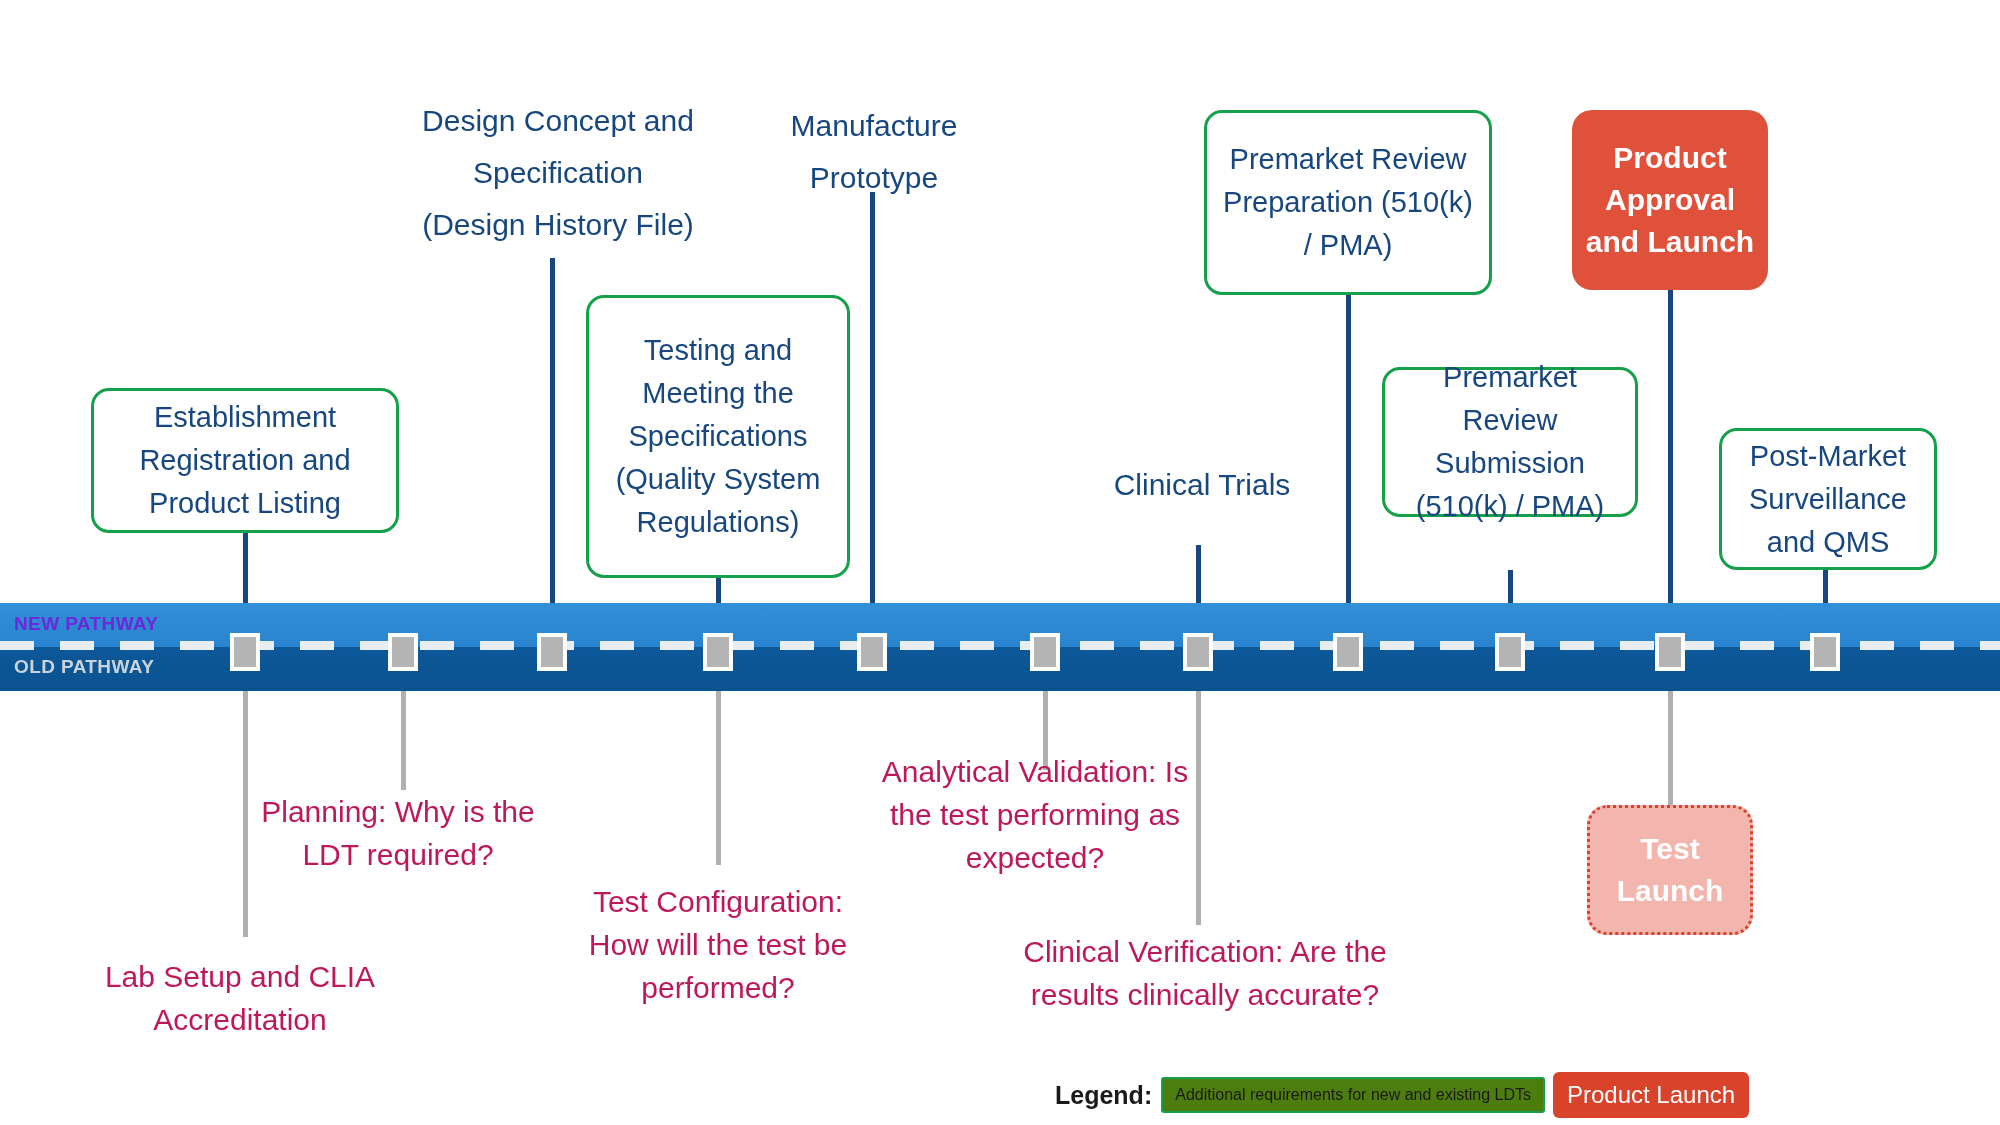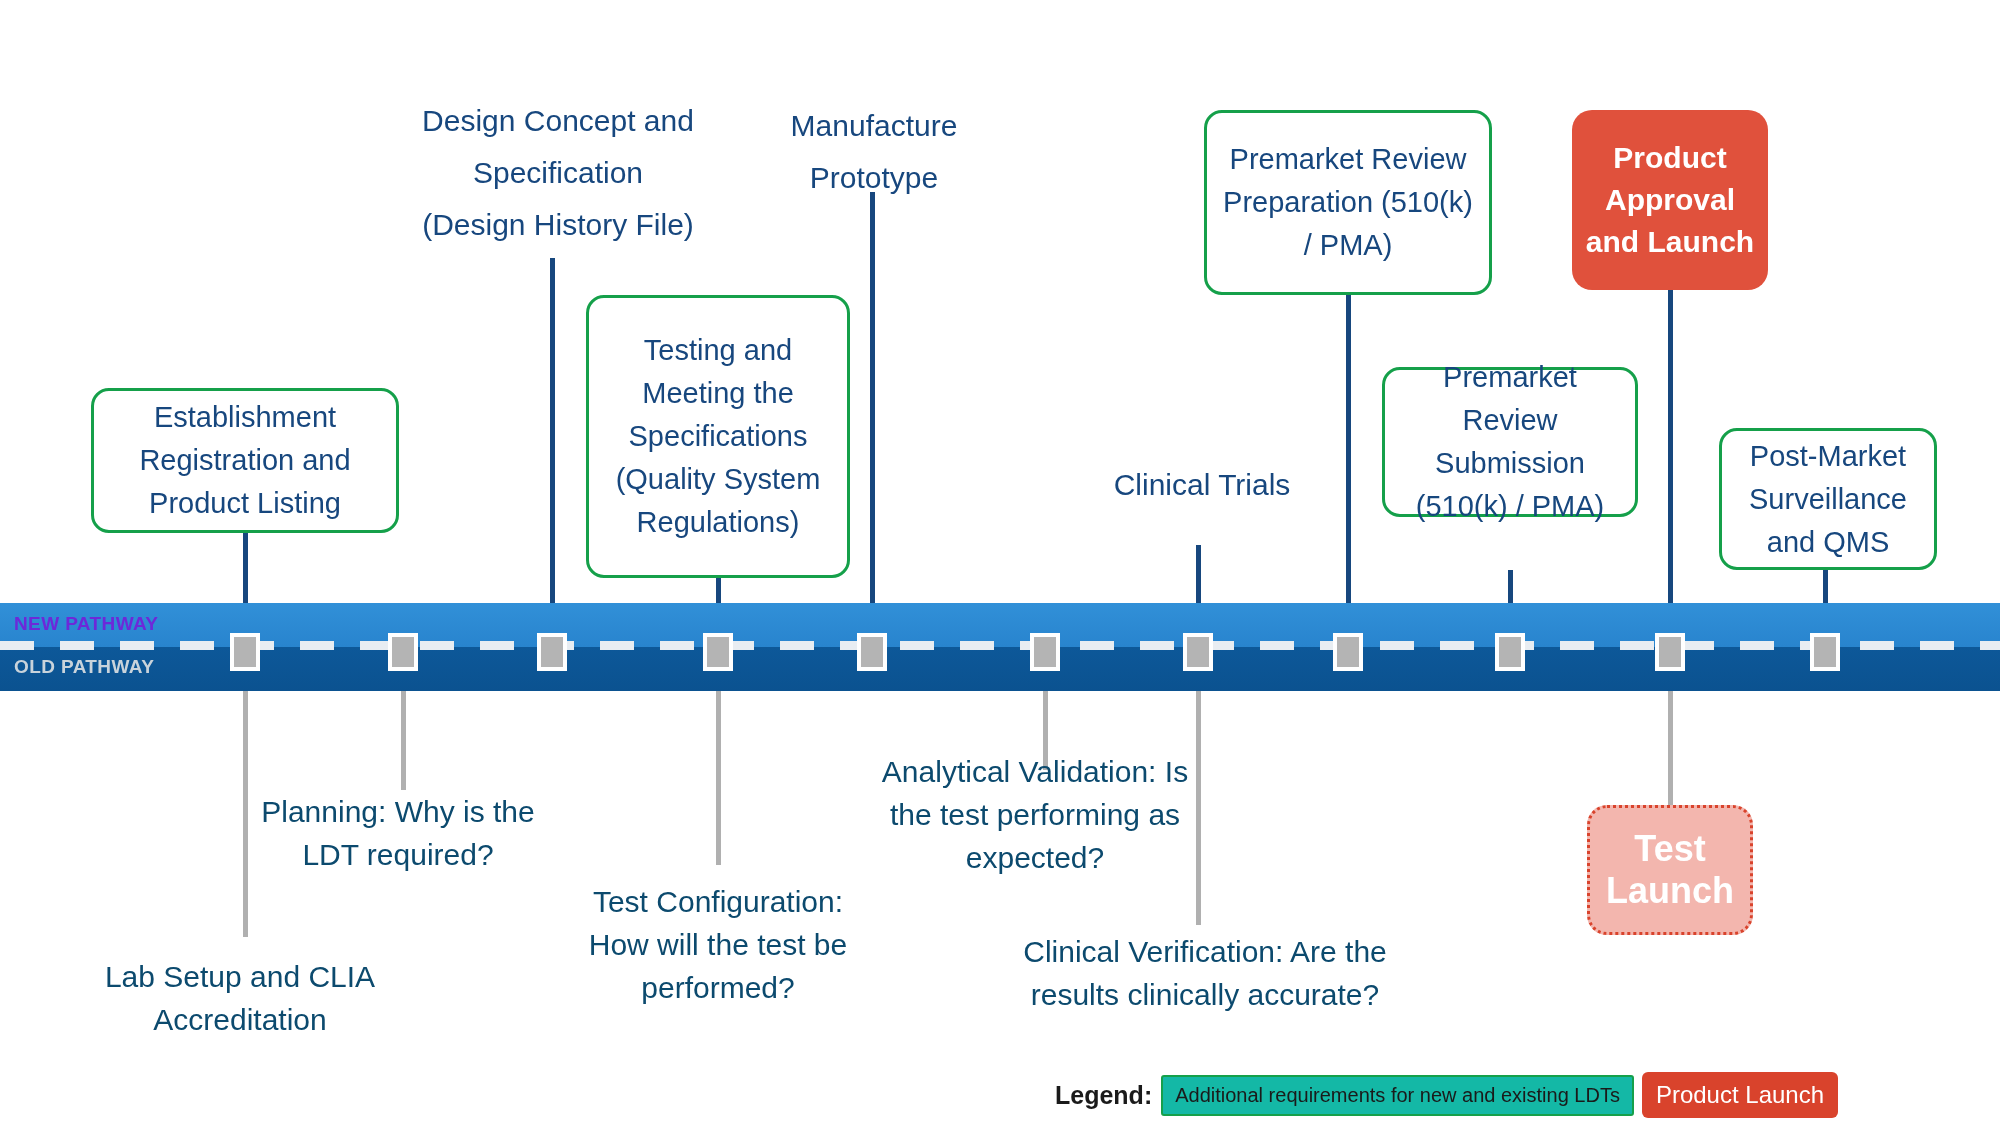--- a/index.html
+++ b/index.html
@@ -41,32 +41,32 @@
     font-size:29px;line-height:43px;transform:translateX(-50%);
     display:flex;align-items:center;justify-content:center;padding:6px 10px;}
 
   
   #box-product-approval{position:absolute;box-sizing:border-box;background:#E0513C;
     border-radius:20px;color:#ffffff;font-weight:bold;text-align:center;
     font-size:30px;line-height:42px;transform:translateX(-50%);
     display:flex;align-items:center;justify-content:center;padding:6px 10px;}
   #box-test-launch{position:absolute;box-sizing:border-box;background:#F3B6AE;
     border:3px dotted #D9432C;border-radius:20px;color:#ffffff;font-weight:bold;
-    text-align:center;font-size:36px;line-height:42px;transform:translateX(-50%);
+    text-align:center;font-size:30px;line-height:42px;transform:translateX(-50%);
     display:flex;align-items:center;justify-content:center;padding:6px 10px;}
 
   
-  .bot-label{position:absolute;text-align:center;color:#0c4a6e;
+  .bot-label{position:absolute;text-align:center;color:#be185d;
     font-size:30px;line-height:43px;transform:translateX(-50%);}
 
   
   #legend{position:absolute;left:1055px;top:1072px;display:flex;align-items:center;gap:0px;}
   #legend-title{font-weight:bold;font-size:25px;color:#1A1A1A;margin-right:9px;white-space:nowrap;}
-  #legend-green-chip{box-sizing:border-box;border:2px solid #15A04A;background:#14b8a6;
-    color:#1A1A1A;font-size:20px;padding:7px 12px;white-space:nowrap;border-radius:3px;}
+  #legend-green-chip{box-sizing:border-box;border:2px solid #15A04A;background:#4d7c0f;
+    color:#1A1A1A;font-size:16px;padding:7px 12px;white-space:nowrap;border-radius:3px;}
   #legend-red-chip{box-sizing:border-box;background:#D9432C;color:#ffffff;font-size:24px;
     padding:9px 14px;white-space:nowrap;border-radius:6px;margin-left:8px;}
 </style>
 </head>
 <body>
 
 <div class="stage">
 
   <div class="conn conn-up" style="left:245px;top:533px;height:72px;"></div>
   <div class="conn conn-up" style="left:552px;top:258px;height:347px;"></div>

